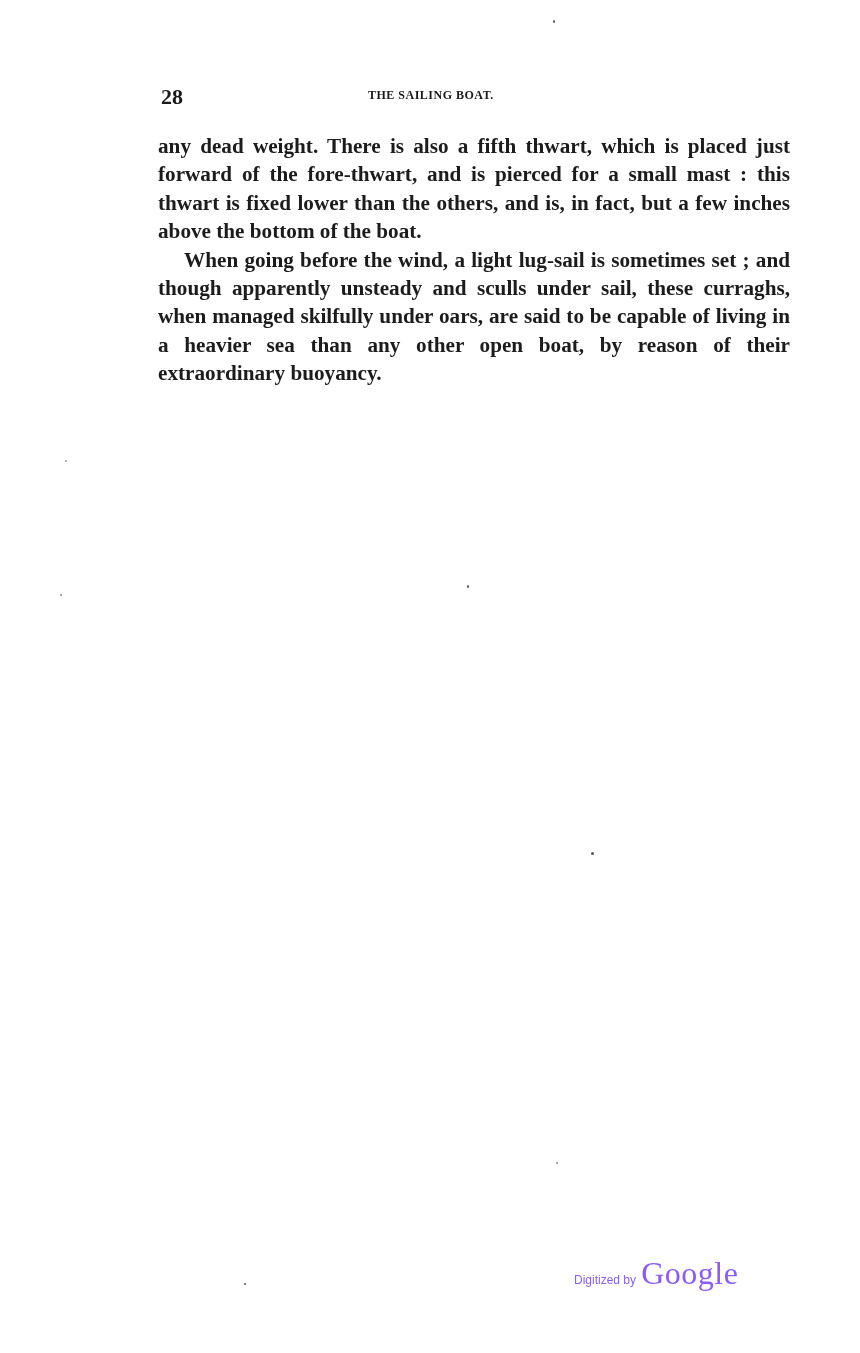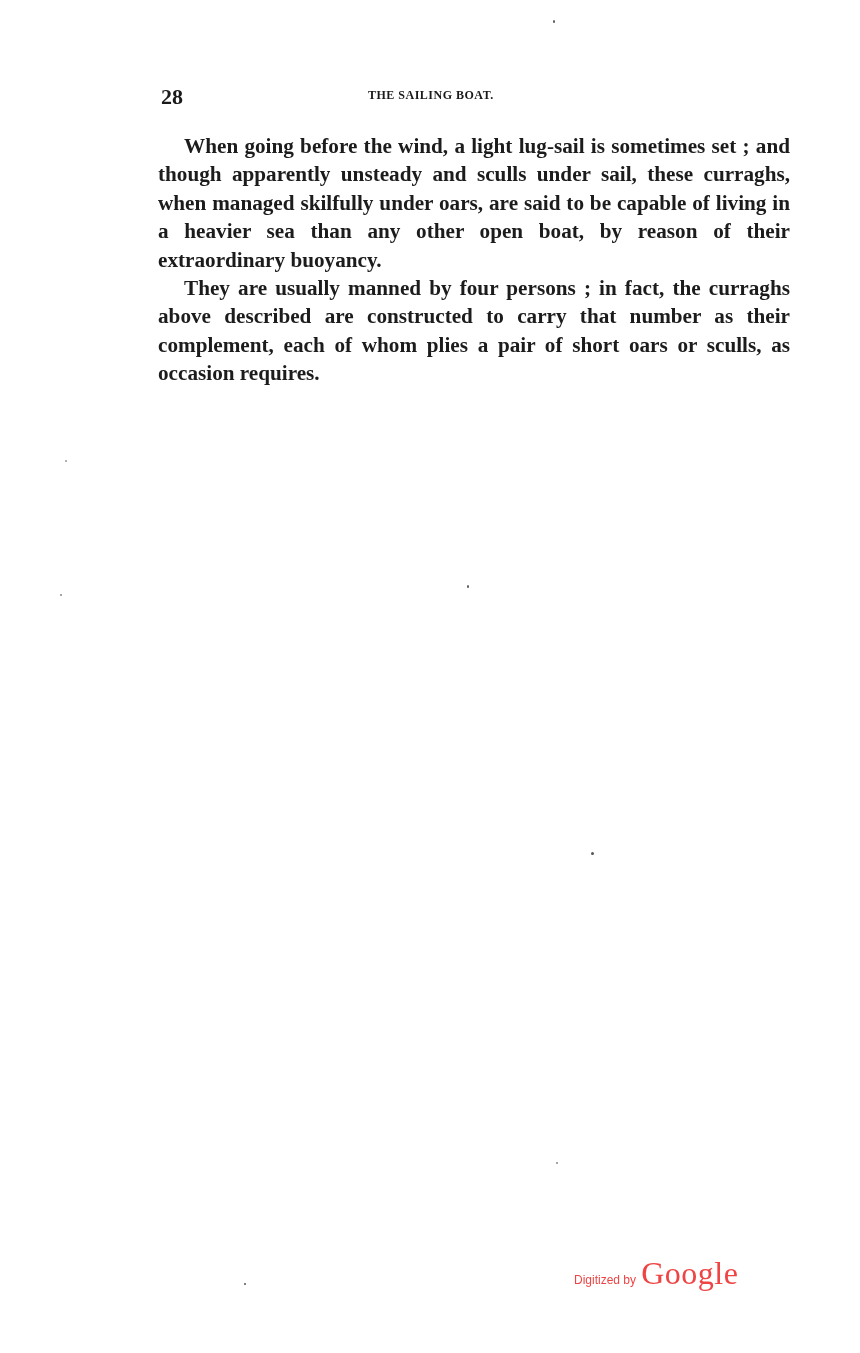--- a/index.html
+++ b/index.html
@@ -63,21 +63,21 @@
     .body-text p.indent {
       text-indent: 26px;
     }
     .body-text p.first {
       text-indent: 0;
     }
     .watermark {
       position: absolute;
       left: 562px;
       top: 1255px;
-      color: #ef4444;
+      color: #8b5cf6;
       white-space: nowrap;
     }
     .watermark .small {
       font-family: "Liberation Sans", sans-serif;
       font-size: 12px;
     }
     .watermark .big {
       font-family: "Liberation Serif", serif;
       font-size: 32px;
       letter-spacing: 0.5px;
@@ -98,22 +98,22 @@
 <body>
 
 <div class="page">
 
   <div class="running-head">
     <span class="page-number">28</span>
     <span class="running-title">THE SAILING BOAT.</span>
   </div>
 
   <div class="body-text">
+    <p class="first">any dead weight.   There is also a fifth thwart, which is placed just forward of the fore-thwart, and is pierced for a small mast : this thwart is fixed lower than the others, and is, in fact, but a few inches above the bottom of the boat.</p>
     <p class="indent">When going before the wind, a light lug-sail is sometimes set ; and though apparently unsteady and sculls under sail, these curraghs, when managed skilfully under oars, are said to be capable of living in a heavier sea than any other open boat, by reason of their extraordinary buoyancy.</p>
-    <p class="indent">They are usually manned by four persons ; in fact, the curraghs above described are constructed to carry that number as their complement, each of whom plies a pair of short oars or sculls, as occasion requires.</p>
   </div>
 
   <div class="watermark">
     <span class="small">Digitized by</span>
     <span class="big">Google</span>
   </div>
 
   <span class="speck" style="left:541px;top:20px;width:2px;height:3px;"></span>
   <span class="speck" style="left:455px;top:585px;width:2px;height:3px;"></span>
   <span class="speck" style="left:579px;top:852px;width:3px;height:3px;"></span>

